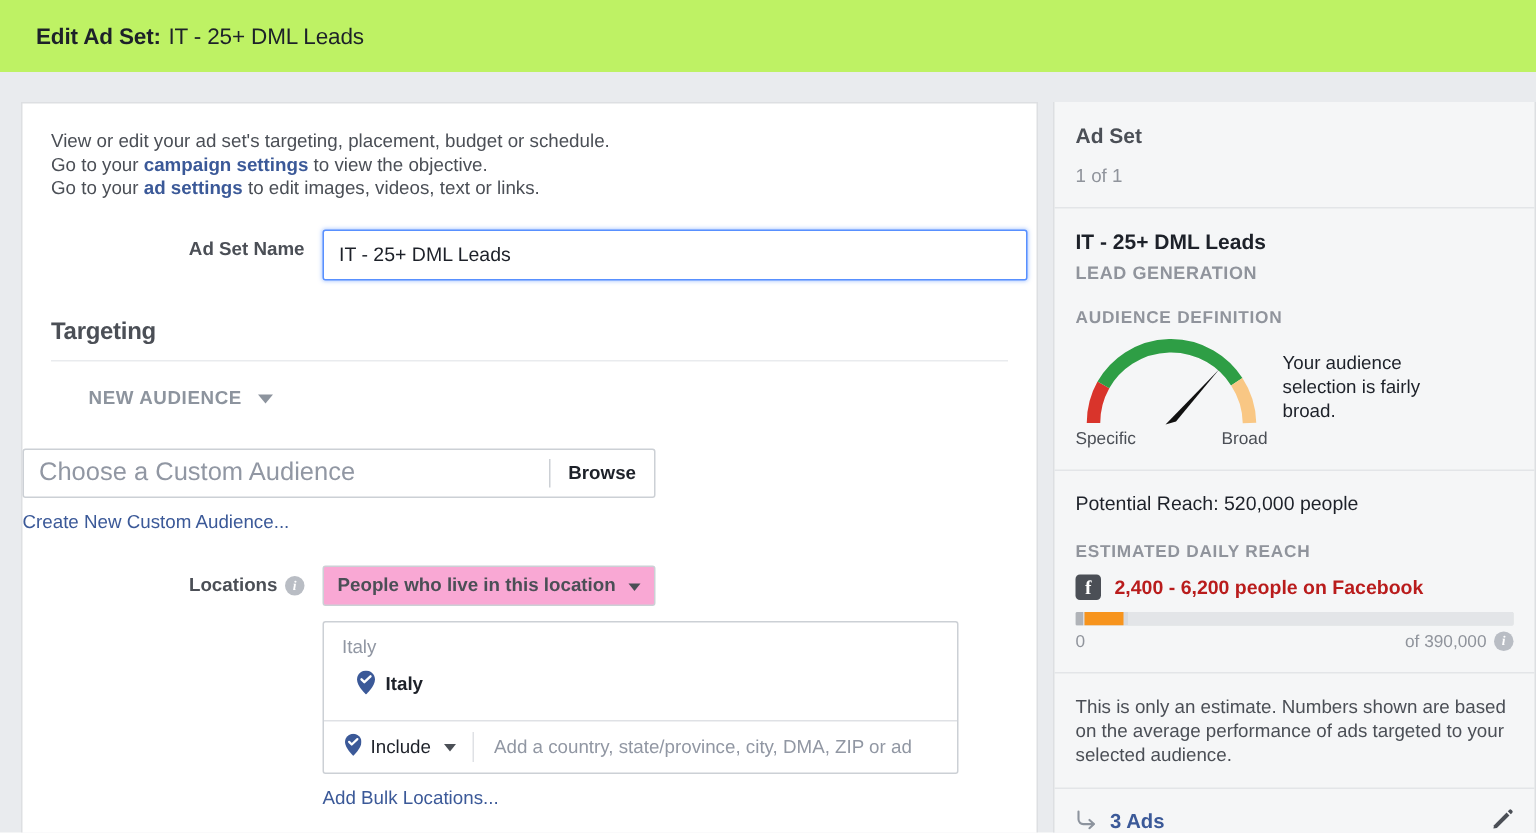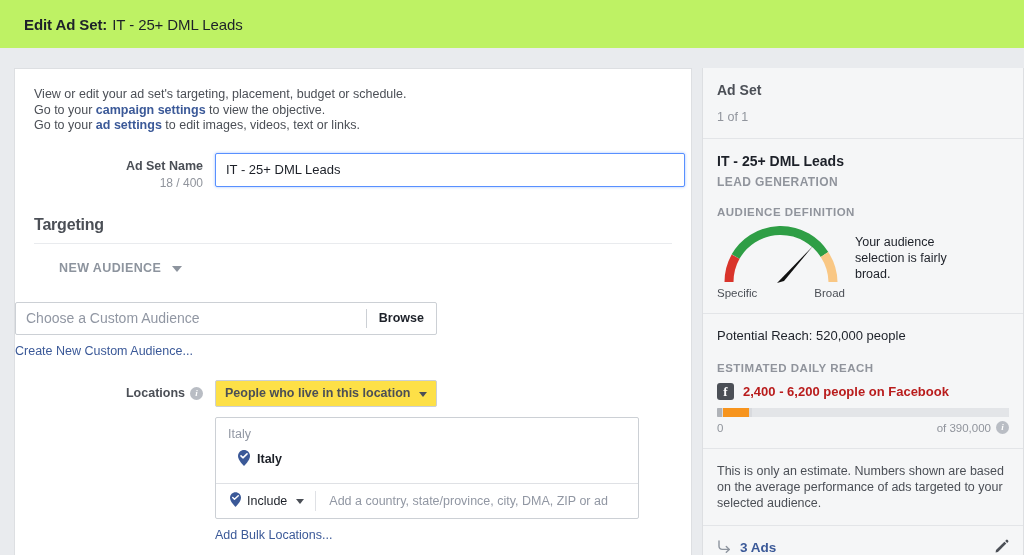--- a/index.html
+++ b/index.html
@@ -180,21 +180,21 @@
     display: flex;
     align-items: center;
   }
   .ca-input {
     flex: 1;
     border: none;
     outline: none;
     background: transparent;
     padding: 0 10px;
     font-family: "Liberation Sans", sans-serif;
-    font-size: 14px;
+    font-size: 17px;
     color: #1d2129;
   }
   .ca-input::placeholder { color: #9197a3; }
   .ca-browse {
     border-left: 1px solid #ccd0d5;
     padding: 0 12px 0 12px;
     height: 19px;
     line-height: 19px;
     font-size: 12.5px;
     font-weight: bold;
@@ -207,21 +207,21 @@
     color: #3b5998;
     cursor: pointer;
   }
 
   
   .loc-row { margin-top: 22px; }
   .loc-dd {
     display: inline-flex;
     align-items: center;
     height: 27px;
-    background: #fde047;
+    background: #f9a8d4;
     border: 1px solid #ccd0d5;
     border-radius: 2px;
     padding: 0 9px;
     box-sizing: border-box;
     cursor: pointer;
   }
   .loc-dd .txt {
     font-size: 12.5px;
     font-weight: bold;
     color: #4b4f56;
@@ -489,21 +489,20 @@
       </div>
       <div>
         <span>Go to your </span><span class="link">ad settings</span><span> to edit images, videos, text or links.</span>
       </div>
     </div>
 
     
     <div class="row name-row">
       <div class="row-label">
         <span>Ad Set Name</span>
-        <span class="sub">18 / 400</span>
       </div>
       <input class="name-input" type="text" value="IT - 25+ DML Leads" style="">
     </div>
 
     
     <div class="targeting-head">Targeting</div>
     <div class="divider"></div>
 
     
     <div class="audience-select">

